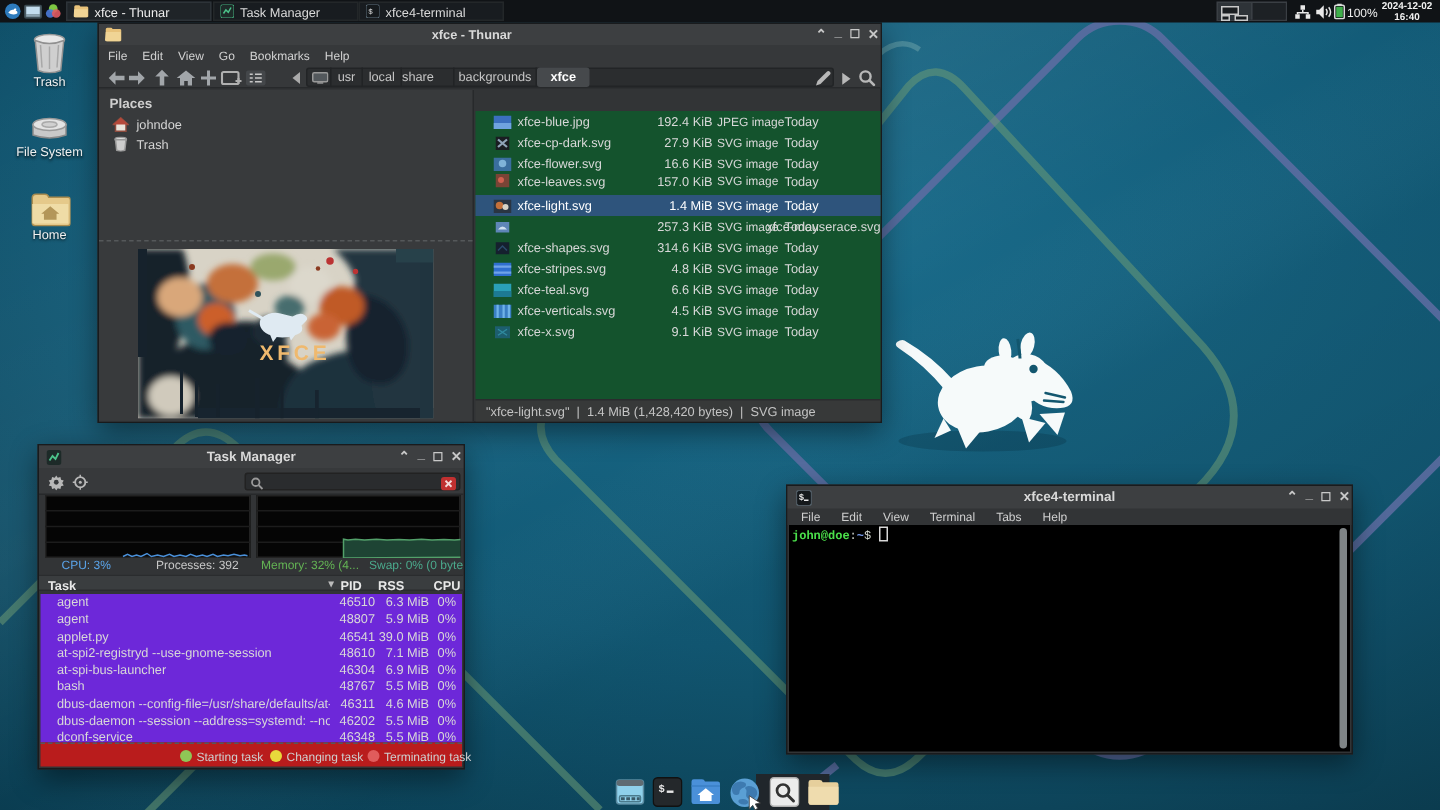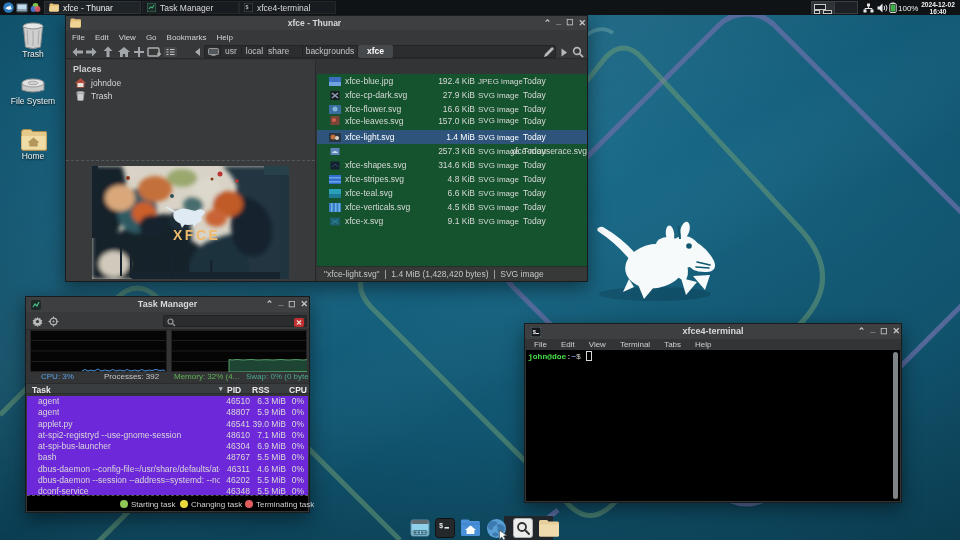--- a/index.html
+++ b/index.html
@@ -458,21 +458,21 @@
         <span style="position:absolute;right:22px">5.5 MiB</span>
         <span style="position:absolute;right:4px">0%</span>
       </div>
       <div style="height:11.3px;position:relative;line-height:11.3px">
         <span style="position:absolute;left:11px;white-space:nowrap;overflow:hidden;max-width:182px">dconf-service</span>
         <span style="position:absolute;right:58px">46348</span>
         <span style="position:absolute;right:22px">5.5 MiB</span>
         <span style="position:absolute;right:4px">0%</span>
       </div>
     </div>
-  <div class="abs" style="left:1px;right:1px;bottom:1px;height:16px;background:#000000;border-top:1px dashed #55585a;font-size:8px;color:#cfcfcf;white-space:nowrap">
+  <div class="abs" style="left:1px;right:1px;bottom:1px;height:16px;background:#b91c1c;border-top:1px dashed #55585a;font-size:8px;color:#cfcfcf;white-space:nowrap">
     <span class="abs" style="left:93px;top:4px;width:8px;height:8px;border-radius:50%;background:#8fc656"></span>
       <span class="abs" style="left:104px;top:3.5px">Starting task</span>
     <span class="abs" style="left:153px;top:4px;width:8px;height:8px;border-radius:50%;background:#e8d93c"></span>
       <span class="abs" style="left:164px;top:3.5px">Changing task</span>
     <span class="abs" style="left:218px;top:4px;width:8px;height:8px;border-radius:50%;background:#e05c5c"></span>
       <span class="abs" style="left:229px;top:3.5px">Terminating task</span>
   </div>
 </div>
 
 <div class="win" id="term" style="left:524px;top:323px;width:378px;height:180px;z-index:3">

